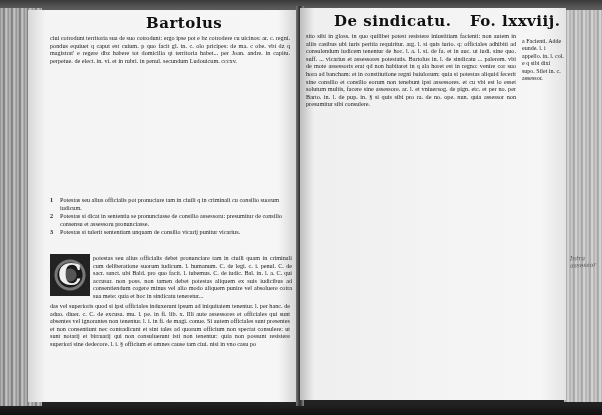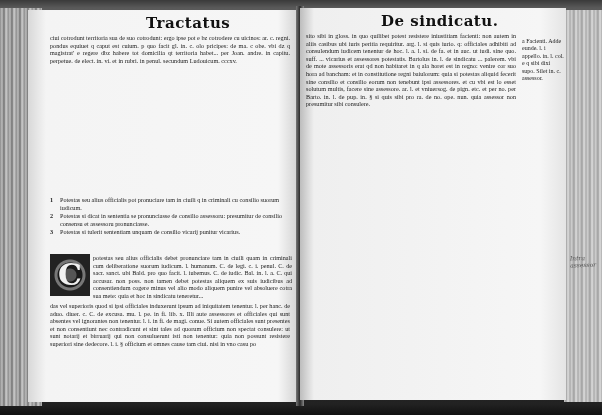--- a/index.html
+++ b/index.html
@@ -27,21 +27,21 @@
     background:linear-gradient(90deg,#d8d8d8 0px,#f4f4f4 18px,#f6f6f6 250px,#cfcfcf 272px); }
   .page.right { left:300px; top:8px; width:266px; height:392px;
     background:linear-gradient(90deg,#bdbdbd 0px,#efefef 14px,#f6f6f6 240px,#e4e4e4 266px); }
   .gutter { position:absolute; left:296px; top:6px; width:8px; height:400px;
     background:linear-gradient(90deg,#777,#2a2a2a 50%,#888); }
   .running-head {
     position:absolute; top:4px; font-family:"DejaVu Serif", serif; font-weight:bold;
     color:#111; font-size:15px; letter-spacing:0.5px;
   }
   .left .running-head { left:118px; }
-  .right .running-head.title { left:34px;margin-left:47px; }
+  .right .running-head.title { left:34px; }
   .right .running-head.folio { left:170px; }
   .textblock {
     position:absolute; font-family:"Liberation Serif", serif; color:#1a1a1a;
     font-size:6.2px; line-height:7.6px; text-align:justify; white-space:normal;
   }
   .left .textblock.top { left:22px; top:24px; width:240px; }
   .left .summaries { left:22px; top:186px; width:242px; position:absolute;
     font-family:"Liberation Serif", serif; font-size:6.2px; line-height:7.6px; color:#1a1a1a; }
   .summary-item { display:flex; gap:4px; margin-bottom:1px; }
   .summary-num { width:6px; flex:none; font-weight:bold; }
@@ -61,21 +61,21 @@
   .handwritten { position:absolute; left:570px; top:254px; font-size:6px; color:#555; font-style:italic; transform:rotate(-2deg); }
 </style>
 </head>
 <body>
 
 <div class="book">
   <div class="edge-left"></div>
   <div class="edge-right"></div>
 
   <div class="page left">
-    <div class="running-head">Tractatus</div>
+    <div class="running-head">Bartolus</div>
     <div class="textblock top">ciui cotrodunt territoria sua de suo cotrodunt: ergo ipse pot e bz cotrodere cu uicinos: ar. c. regni. pondus equiuet q caput est cuium. p quo facit gl. in. c. olo pricipes: de ma. c obe. vbi dz q magistrat' e regere dbz habere tot domicilia qt territoria habet... per Joan. andre. in capitu. perpetue. de elect. in. vi. et in rubri. in penul. secundum Ludouicum. cccxv.</div>
 
     <div class="summaries">
       <div class="summary-item">
         <span class="summary-num">1</span>
         <span>Potestas seu alius officialis pot pronuciare tam in ciuili q in criminali cu consilio suorum iudicum.</span>
       </div>
       <div class="summary-item">
         <span class="summary-num">2</span>
         <span>Potestas si dicat in sententia se pronunciasse de consilio assessoru: presumitur de consilio consensu et assessoru pronunciasse.</span>
@@ -91,20 +91,21 @@
       <div class="initial-text">potestas seu alius officialis debet pronunciare tam in ciuili quam in criminali cum deliberatione suorum iudicum. l. humanum. C. de legi. c. i. penul. C. de sacr. sanct. ubi Bald. pro quo facit. l. iubemus. C. de iudic. Bal. in. l. a. C. qui accusar. non poss. non tamen debet potestas aliquem ex suis iudicibus ad consentiendum cogere minus vel alio modo aliquem punire vel absoluere cotra sua mete: quia et hoc in sindicatu teneretur...</div>
     </div>
 
     <div class="textblock bottom">das vel superioris quod si ipsi officiales induxerunt ipsum ad iniquitatem tenentur. l. per hanc. de aduo. diuer. c. C. de excusa. mu. l. pe. in fi. lib. x. Illi aute assessores et officiales qui sunt absentes vel ignorantes non tenentur. l. i. in fi. de magi. conue. Si autem officiales sunt presentes et non consentiunt nec contradicunt et sint tales ad quorum officium non spectat consulere: ut sunt notarij et birruarij qui non consuluerunt isti non tenentur: quia non possunt resistere superiori sine dedecore. l. i. § officium et omnes cause tam ciui. nisi in vno casu po</div>
   </div>
 
   <div class="gutter"></div>
 
   <div class="page right">
     <div class="running-head title">De sindicatu.</div>
+    <div class="running-head folio">Fo. lxxviij.</div>
     <div class="textblock main">sito sibi in gloss. in quo quilibet potest resistere iniustitiam facienti: non autem in aliis casibus ubi iuris peritia requiritur. arg. l. si quis iurio. q: officiales adhibiti ad consulendum iudicem tenentur de hoc. l. a. l. si. de fa. et in auc. ut iudi. sine quo. suff. ... vicarius et assessores potestatis. Bartolus in. l. de sindicatu ... palerem. vbi de mote assessoris erat qd non habitaret in q ala horet est in regno: venire cor suo hora ad bancham: et in constitutione regni baiulorum: quia si potestas aliquid fecerit sine consilio et consilio eorum non tenebunt ipsi assessores. et cu vbi est lo esset solutum multis, facere sine assessore. ar. l. et vniuersog. de pign. etc. et per no. per Barto. in. l. de pup. in. § si quis sibi pro ra. de no. ope. nun. quia assessor non presumitur sibi consulere.</div>
     <div class="marginalia">
       <span>a</span>
       <span>Facienti. Adde eunde. l. i appello. in. l. col. e q sibi dixi supo. Silet in. c. assessor.</span>
     </div>
   </div>
 
   <div class="handwritten">Intra assessor</div>
 </div>
 

